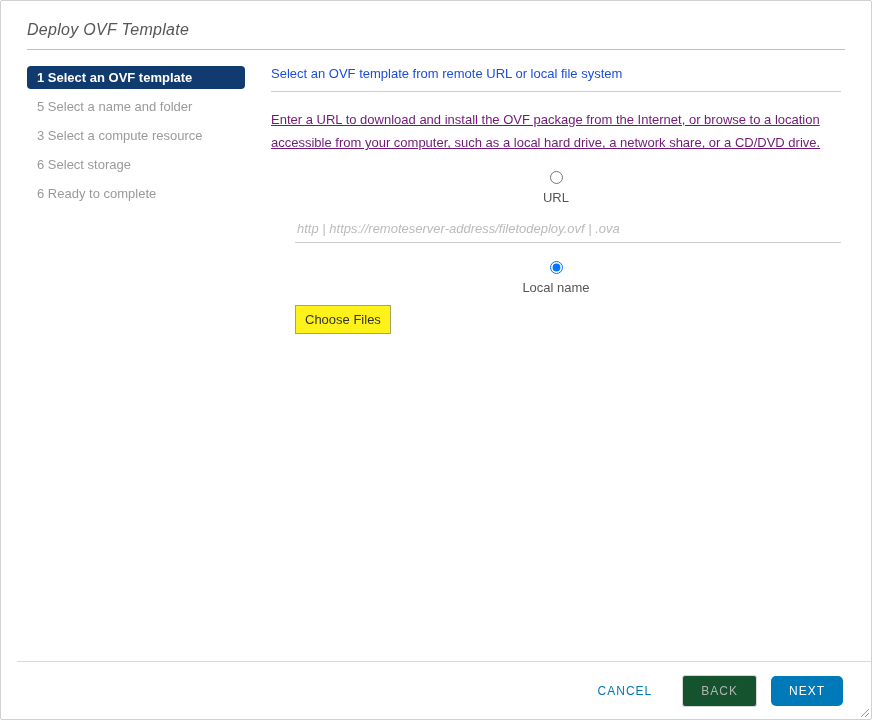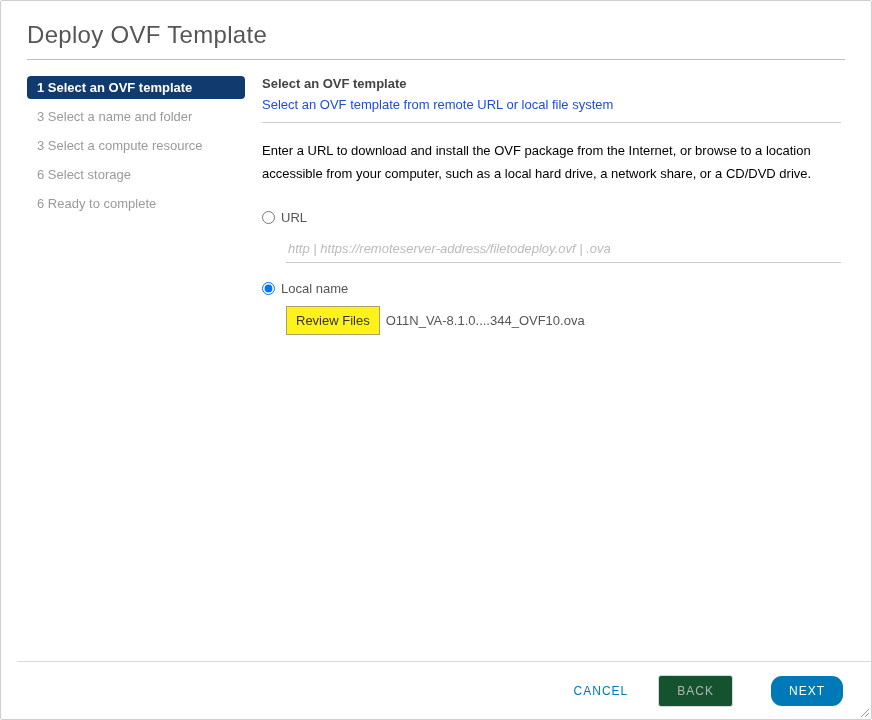--- a/index.html
+++ b/index.html
@@ -15,30 +15,31 @@
       width: 872px;
       height: 720px;
       position: relative;
       border: 1px solid #d0d0d0;
       border-radius: 2px;
     }
     .dialog {
       padding: 20px 26px 0 26px;
     }
     .dialog-title {
-      font-size: 24px;
+      font-size: 16px;
       font-weight: 300;
       color: #565656;
       letter-spacing: 0.3px;
       padding-bottom: 10px;
       border-bottom: 1px solid #bfbfbf;
+      font-style: italic;
     }
     .body {
       display: flex;
-      gap: 7px;
+      gap: 16px;
       padding-top: 16px;
       justify-content: flex-end;
     }
     .steps {
       width: 218px;
       flex-shrink: 0;
     }
     .step {
       padding: 4px 10px 4px 10px;
       margin-bottom: 6px;
@@ -67,29 +68,31 @@
     .section-sub {
       color: #1d4ed8;
       margin-bottom: 10px;
     }
     .hr {
       border: none;
       border-top: 1px solid #cfcfcf;
       margin-bottom: 16px;
     }
     .desc {
-      color: #000000;
+      color: #701a75;
       line-height: 1.8;
-      margin-bottom: 24px;
+      margin-bottom: 16px;
+      text-decoration: underline;
     }
     .radio-row {
       display: flex;
       align-items: center;
       gap: 6px;
       margin-bottom: 10px;
+      flex-direction: column;
     }
     .radio-row input[type="radio"] {
       width: 13px;
       height: 13px;
     }
     .url-input-wrap {
       padding-left: 24px;
       margin-bottom: 18px;
     }
     .url-input {
@@ -154,23 +157,22 @@
     .btn-back {
       color: #b3b3b3;
       background: #14532d;
       border: 1px solid #d7d7d7;
       border-radius: 3px;
       padding: 8px 18px;
     }
     .btn-next {
       color: #fff;
       background: #0079b8;
-      border-radius: 11px;
+      border-radius: 5px;
       padding: 8px 18px;
-      margin-left: 24px;
     }
     .resize-grip {
       position: absolute;
       bottom: 2px;
       right: 2px;
       width: 10px;
       height: 10px;
     }
     .resize-grip svg {
       display: block;
@@ -178,47 +180,45 @@
   </style>
 </head>
 <body>
 
 <div class="dialog">
   <h1 class="dialog-title">Deploy OVF Template</h1>
 
   <div class="body">
     <div class="steps">
       <div class="step active">1 Select an OVF template</div>
-      <div class="step">3 Select a name and folder</div>
+      <div class="step">5 Select a name and folder</div>
       <div class="step">3 Select a compute resource</div>
       <div class="step">6 Select storage</div>
       <div class="step">6 Ready to complete</div>
     </div>
 
     <div class="main">
-      <div class="section-title">Select an OVF template</div>
       <div class="section-sub">Select an OVF template from remote URL or local file system</div>
       <hr class="hr">
       <div class="desc">Enter a URL to download and install the OVF package from the Internet, or browse to a location accessible from your computer, such as a local hard drive, a network share, or a CD/DVD drive.</div>
 
       <label class="radio-row">
         <input type="radio" name="src" style="">
         <span>URL</span>
       </label>
       <div class="url-input-wrap">
         <input class="url-input" type="text" disabled="" placeholder="http | https://remoteserver-address/filetodeploy.ovf | .ova" style="">
       </div>
 
       <label class="radio-row">
         <input type="radio" name="src" checked="" style="">
         <span>Local name</span>
       </label>
       <div class="file-row">
-        <button class="choose-btn">Review Files</button>
-        <span class="filename">O11N_VA-8.1.0....344_OVF10.ova</span>
+        <button class="choose-btn">Choose Files</button>
       </div>
     </div>
   </div>
 </div>
 
 <div class="footer">
   <button class="btn btn-cancel">CANCEL</button>
   <button class="btn btn-back">BACK</button>
   <button class="btn btn-next">NEXT</button>
 </div>

